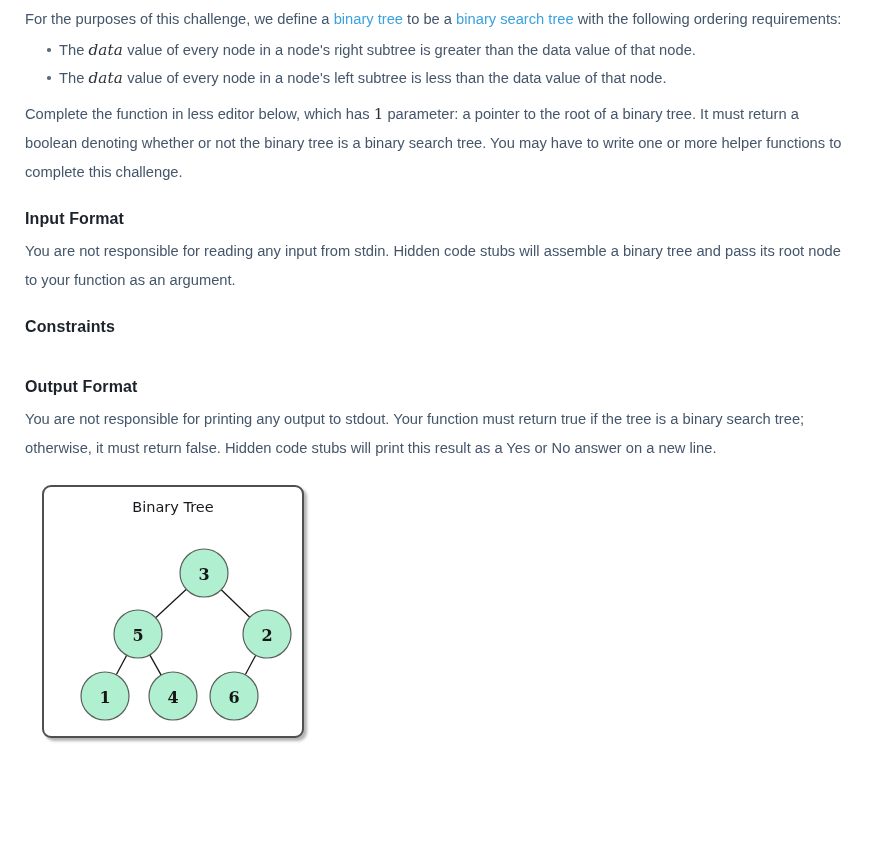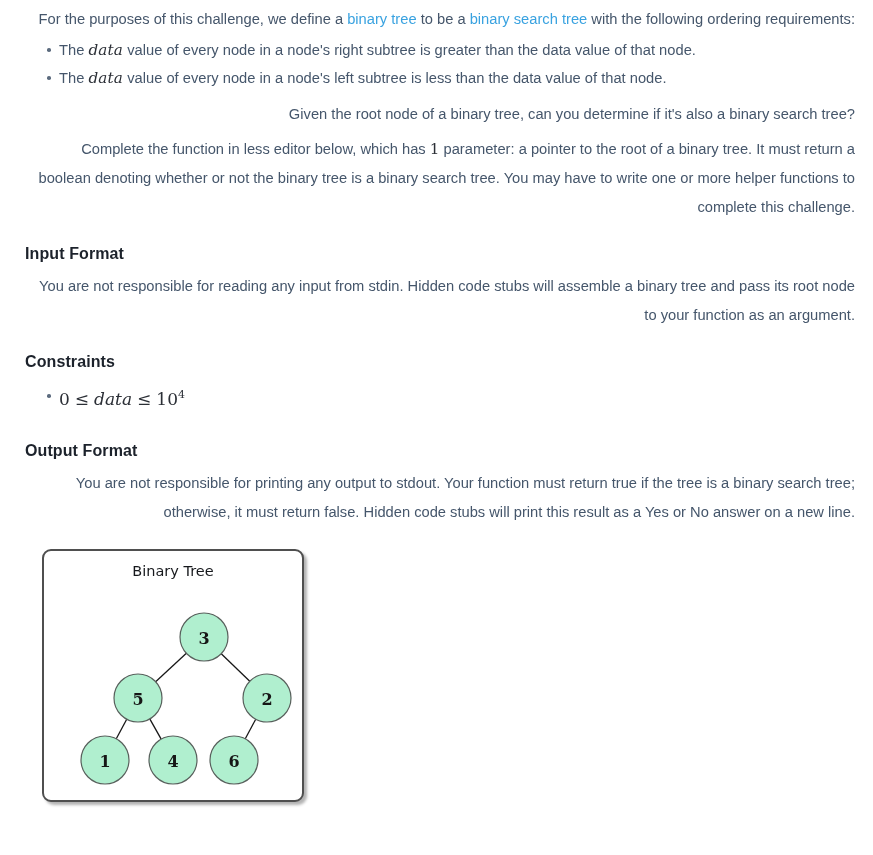--- a/index.html
+++ b/index.html
@@ -21,21 +21,20 @@
     overflow: hidden;
     box-sizing: border-box;
     padding: 0 18px 0 25px;
   }
   p.para {
     margin: 0 0 0 0;
     font-size: 14.7px;
     line-height: 29px;
     color: #45566b;
     padding-top: 6px;
-    text-align: right;
   }
   p.para.first { padding-top: 5px; }
   ul.reqs {
     margin: 2px 0 2px 0;
     padding-left: 22px;
     list-style: none;
   }
   ul.reqs > li {
     position: relative;
     font-size: 14.7px;
@@ -71,21 +70,21 @@
     color: #2b2f36;
   }
   h3.section {
     font-size: 16px;
     font-weight: bold;
     color: #1c222b;
     margin: 20px 0 0 0;
     line-height: 24px;
     letter-spacing: .1px;
   }
-  h3.section.tight { margin-top: 26px; }
+  h3.section.tight { margin-top: 36px; }
   .constraint-list {
     margin: 8px 0 0 0;
     padding-left: 22px;
     list-style: none;
   }
   .constraint-list > li {
     position: relative;
     padding-left: 12px;
     line-height: 26px;
   }
@@ -164,31 +163,27 @@
 
 <div class="page">
 
   <p class="para first"><span>For the purposes of this challenge, we define a </span><a class="link" href="#">binary tree</a><span> to be a </span><a class="link" href="#">binary search tree</a><span> with the following ordering requirements:</span></p>
 
   <ul class="reqs">
     <li><span>The </span><span class="mathvar">data</span><span> value of every node in a node's right subtree is greater than the data value of that node.</span></li>
     <li><span>The </span><span class="mathvar">data</span><span> value of every node in a node's left subtree is less than the data value of that node.</span></li>
   </ul>
 
-  <p class="para">Given the root node of a binary tree, can you determine if it's also a binary search tree?</p>
 
   <p class="para"><span>Complete the function in less editor below, which has </span><span class="mathnum">1</span><span> parameter: a pointer to the root of a binary tree. It must return a boolean denoting whether or not the binary tree is a binary search tree. You may have to write one or more helper functions to complete this challenge.</span></p>
 
   <h3 class="section">Input Format</h3>
   <p class="para">You are not responsible for reading any input from stdin. Hidden code stubs will assemble a binary tree and pass its root node to your function as an argument.</p>
 
   <h3 class="section">Constraints</h3>
-  <ul class="constraint-list">
-    <li><span class="formula"><span>0</span><span class="op">≤</span><span class="it">data</span><span class="op">≤</span><span>10</span><sup>4</sup></span></li>
-  </ul>
 
   <h3 class="section tight">Output Format</h3>
   <p class="para">You are not responsible for printing any output to stdout. Your function must return true if the tree is a binary search tree; otherwise, it must return false. Hidden code stubs will print this result as a Yes or No answer on a new line.</p>
 
 
   <div class="tree-figure">
     <div class="tree-title">Binary Tree</div>
     <svg class="tree-svg" width="258" height="249" viewBox="0 0 258 249">
       <g id="edges-layer">
           <line x1="142.37495900499738" y1="102.28981061659333" x2="111.62504099500262" y2="130.71018938340666" class="edge" stroke="#171717"></line>

